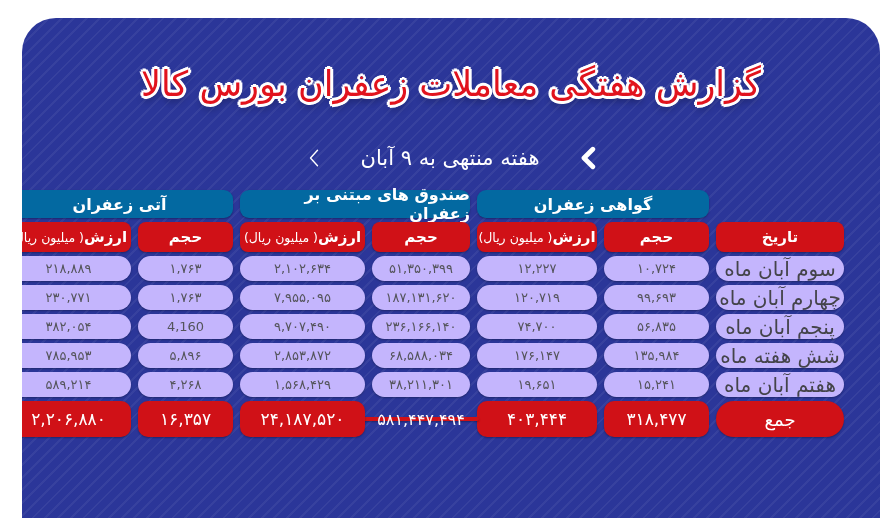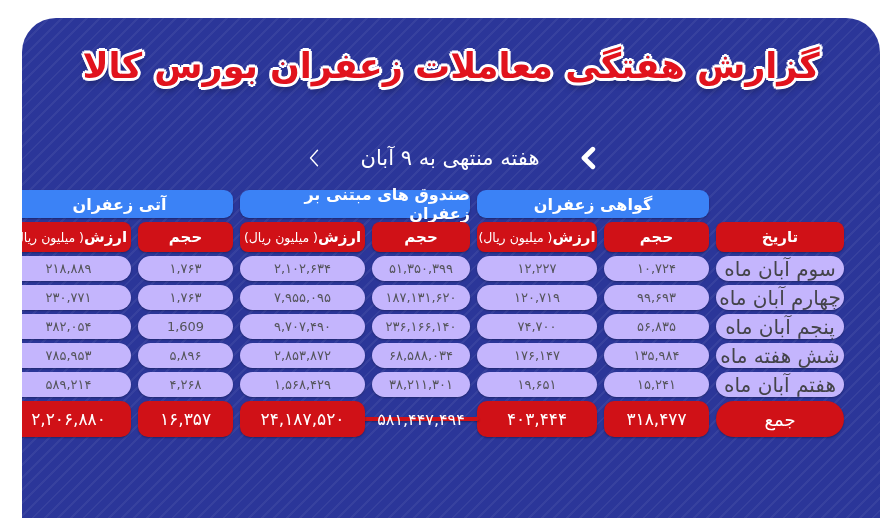--- a/index.html
+++ b/index.html
@@ -11,42 +11,42 @@
     position:absolute;left:22px;right:5px;top:18px;bottom:0;
     background:#2b3699;border-radius:34px 34px 0 0;overflow:hidden;
   }
   .card::before{
     content:"";position:absolute;inset:0;pointer-events:none;
     background:repeating-linear-gradient(135deg,
       rgba(255,255,255,0.055) 0px, rgba(255,255,255,0.055) 2px,
       transparent 2px, transparent 9px);
   }
   .title{
-    position:absolute;top:28px;left:0;right:0;margin:0;text-align:center;
-    font-size:35px;font-weight:bold;color:#e1131d;letter-spacing:-0.5px;
+    position:absolute;top:46px;left:0;right:0;margin:0;text-align:center;
+    font-size:35px;font-weight:normal;color:#e1131d;letter-spacing:-0.5px;
     text-shadow:
       -2px -2px 0 #fff, 2px -2px 0 #fff, -2px 2px 0 #fff, 2px 2px 0 #fff,
       -3px 0 0 #fff, 3px 0 0 #fff, 0 -3px 0 #fff, 0 3px 0 #fff,
       0 5px 7px rgba(0,0,0,0.35);
   }
   .subtitle-row{
     position:absolute;top:126px;left:0;right:0;
     display:flex;justify-content:center;align-items:center;gap:40px;
     color:#ffffff;font-size:21px;
   }
   .chev{display:flex;align-items:center;}
   .table{
     position:absolute;top:172px;right:36px;width:838px;
     display:grid;
     grid-template-columns:128px 105px 120px 98px 125px 95px 125px;
     grid-template-rows:28px 30px 25px 25px 25px 25px 25px 36px;
     column-gap:7px;row-gap:4px;
   }
   .gh{
-    grid-column:span 2;background:#3b82f6;border-radius:9px;color:#fff;
+    grid-column:span 2;background:#0369a1;border-radius:9px;color:#fff;
     font-weight:bold;font-size:16px;display:flex;align-items:center;
     justify-content:center;box-shadow:0 1px 2px rgba(0,0,0,0.3);
   }
   .ch{
     background:#d01117;border-radius:8px;color:#fff;font-size:15px;
     font-weight:bold;display:flex;align-items:center;justify-content:center;
     box-shadow:0 1px 2px rgba(0,0,0,0.3);white-space:nowrap;
   }
   .ch .unit{font-weight:normal;font-size:12.5px;}
   .cell{
@@ -123,21 +123,21 @@
       <div class="cell">۱۸۷,۱۳۱,۶۲۰</div>
       <div class="cell">۷,۹۵۵,۰۹۵</div>
       <div class="cell">۱,۷۶۳</div>
       <div class="cell">۲۳۰,۷۷۱</div>
 
       <div class="cell date">پنجم آبان ماه</div>
       <div class="cell">۵۶,۸۳۵</div>
       <div class="cell">۷۴,۷۰۰</div>
       <div class="cell">۲۳۶,۱۶۶,۱۴۰</div>
       <div class="cell">۹,۷۰۷,۴۹۰</div>
-      <div class="cell">1,609</div>
+      <div class="cell">4,160</div>
       <div class="cell">۳۸۲,۰۵۴</div>
 
       <div class="cell date">شش هفته ماه</div>
       <div class="cell">۱۳۵,۹۸۴</div>
       <div class="cell">۱۷۶,۱۴۷</div>
       <div class="cell">۶۸,۵۸۸,۰۳۴</div>
       <div class="cell">۲,۸۵۳,۸۷۲</div>
       <div class="cell">۵,۸۹۶</div>
       <div class="cell">۷۸۵,۹۵۳</div>
 

